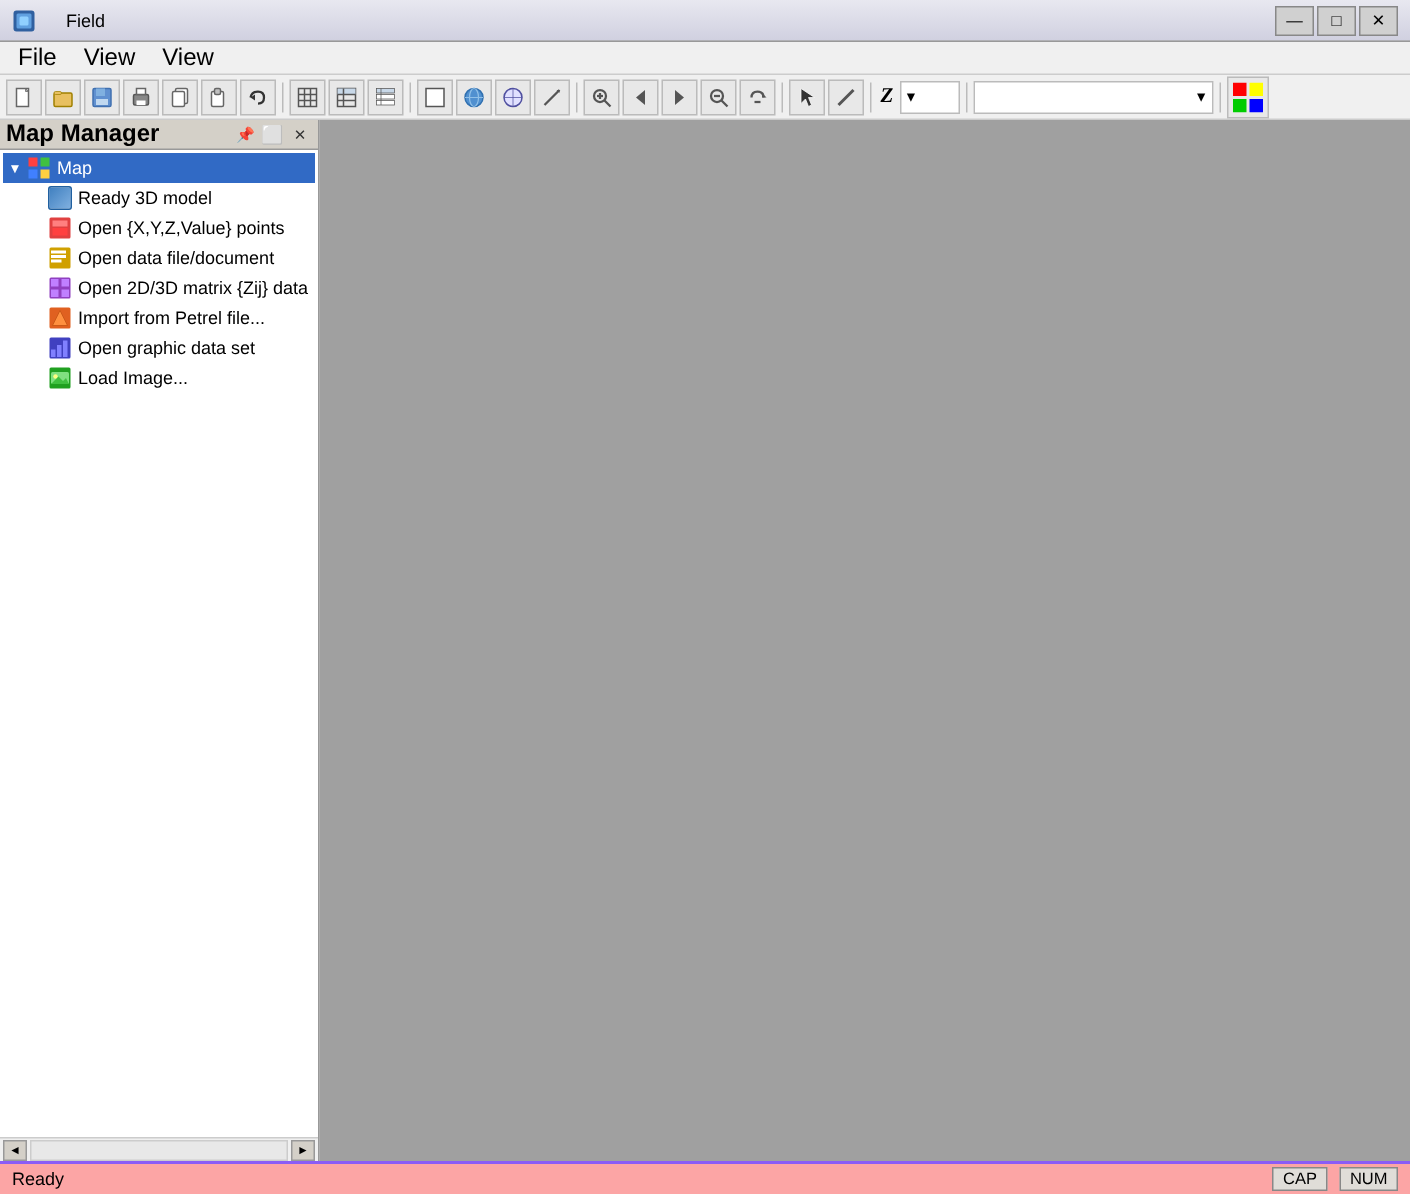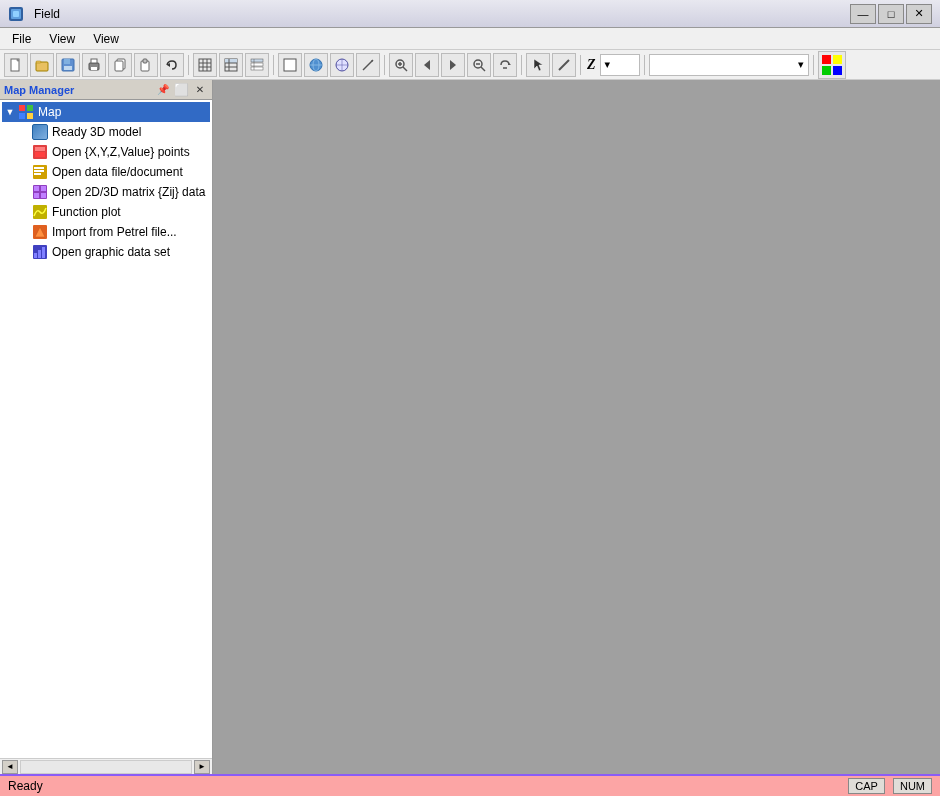--- a/index.html
+++ b/index.html
@@ -19,21 +19,21 @@
       align-items: center;
       justify-content: space-between;
       background: linear-gradient(to bottom, #e8e8f0, #d0d0e0);
       height: 28px;
       padding: 0 8px;
       border-bottom: 1px solid #999;
     }
     #title-left {
       display: flex;
       align-items: center;
-      gap: 10px;
+      gap: 20px;
     }
     #title-text {
       font-size: 12px;
       color: #000;
     }
     #title-buttons {
       display: flex;
       gap: 2px;
     }
     .title-btn {
@@ -54,21 +54,21 @@
       align-items: center;
       background: #f0f0f0;
       height: 22px;
       padding: 0 4px;
       border-bottom: 1px solid #ccc;
       gap: 2px;
     }
     .menu-item {
       padding: 2px 8px;
       cursor: pointer;
-      font-size: 12px;
+      font-size: 16px;
     }
 
     
     #toolbar {
       display: flex;
       align-items: center;
       background: #f0f0f0;
       height: 30px;
       padding: 2px 4px;
       border-bottom: 1px solid #ccc;
@@ -131,23 +131,23 @@
     #map-manager-header {
       display: flex;
       align-items: center;
       justify-content: space-between;
       background: #d4d0c8;
       height: 20px;
       padding: 0 4px;
       border-bottom: 1px solid #999;
     }
     #map-manager-title {
-      font-size: 11px;
+      font-size: 16px;
       font-weight: bold;
-      color: #1d4ed8;
+      color: #000000;
     }
     #map-manager-buttons {
       display: flex;
       gap: 2px;
     }
     .mm-btn {
       width: 16px;
       height: 15px;
       font-size: 10px;
       display: flex;
@@ -525,30 +525,20 @@
             <rect x="2" y="2" width="5" height="5" fill="#c080ff"></rect>
             <rect x="9" y="2" width="5" height="5" fill="#c080ff"></rect>
             <rect x="2" y="9" width="5" height="5" fill="#c080ff"></rect>
             <rect x="9" y="9" width="5" height="5" fill="#c080ff"></rect>
           </svg>
         </div>
         <span>Open 2D/3D matrix {Zij} data</span>
       </div>
 
 
-      <div class="tree-item tree-indent">
-        <div class="tree-expand" style="width:12px;"></div>
-        <div class="tree-icon">
-          <svg width="16" height="16" viewBox="0 0 16 16">
-            <rect x="1" y="1" width="14" height="14" fill="#c0b000" rx="1"></rect>
-            <path d="M2,12 Q5,4 8,8 Q11,12 14,4" fill="none" stroke="#ffff40" stroke-width="1.5"></path>
-          </svg>
-        </div>
-        <span>Function plot</span>
-      </div>
 
       <div class="tree-item tree-indent">
         <div class="tree-expand" style="width:12px;"></div>
         <div class="tree-icon">
           <svg width="16" height="16" viewBox="0 0 16 16">
             <rect x="1" y="1" width="14" height="14" fill="#e06020" rx="1"></rect>
             <polygon points="3,13 8,3 13,13" fill="#ff9040" stroke="#c05010" stroke-width="0.5"></polygon>
           </svg>
         </div>
         <span>Import from Petrel file...</span>
@@ -560,20 +550,32 @@
           <svg width="16" height="16" viewBox="0 0 16 16">
             <rect x="1" y="1" width="14" height="14" fill="#4040c0" rx="1"></rect>
             <rect x="2" y="9" width="3" height="5" fill="#8080ff"></rect>
             <rect x="6" y="6" width="3" height="8" fill="#8080ff"></rect>
             <rect x="10" y="3" width="3" height="11" fill="#8080ff"></rect>
           </svg>
         </div>
         <span>Open graphic data set</span>
       </div>
 
+      <div class="tree-item tree-indent">
+        <div class="tree-expand" style="width:12px;"></div>
+        <div class="tree-icon">
+          <svg width="16" height="16" viewBox="0 0 16 16">
+            <rect x="1" y="1" width="14" height="14" fill="#20a020" rx="1"></rect>
+            <rect x="2" y="4" width="12" height="8" fill="#80e080" rx="1"></rect>
+            <circle cx="5" cy="7" r="1.5" fill="#ffff80"></circle>
+            <polygon points="2,12 7,7 10,10 12,8 14,12" fill="#40c040"></polygon>
+          </svg>
+        </div>
+        <span>Load Image...</span>
+      </div>
     </div>
 
     <div id="tree-scrollbar">
       <div class="scroll-arrow">◄</div>
       <div class="scroll-track"></div>
       <div class="scroll-arrow">►</div>
     </div>
   </div>
 
   <div id="canvas-area"></div>

